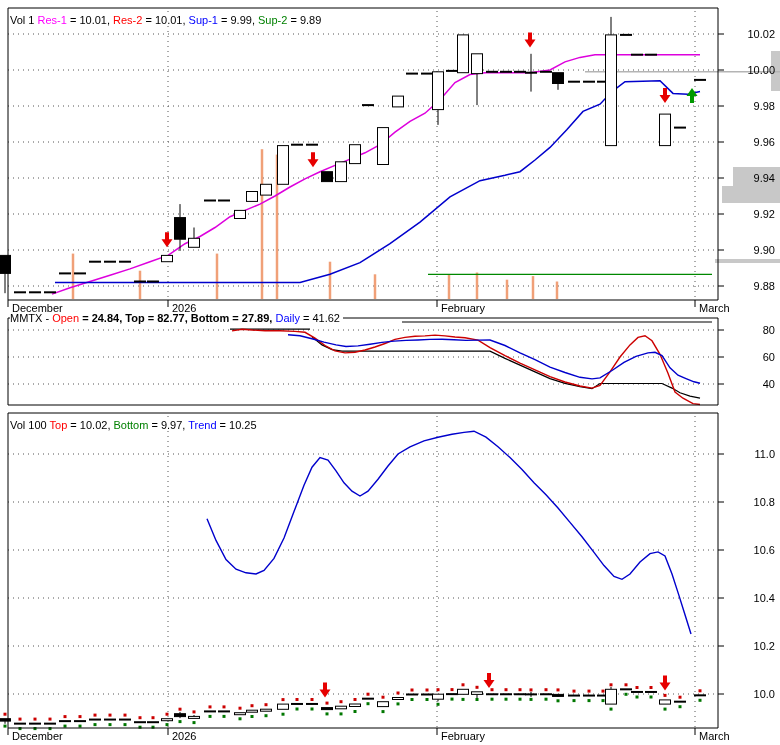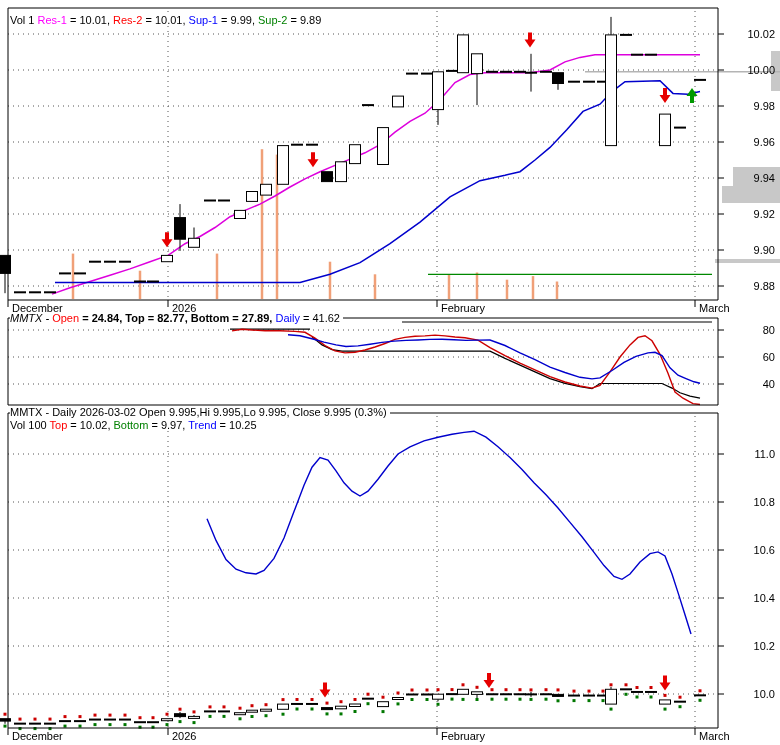--- a/index.html
+++ b/index.html
@@ -394,16 +394,15 @@
           <line x1="168" y1="728" x2="168" y2="735" stroke="#000" stroke-width="1"></line>
           <text x="172" y="740" fill="#000" font-size="11px" font-family="&quot;Liberation Sans&quot;,sans-serif" text-anchor="start">2026</text>
           <line x1="437" y1="728" x2="437" y2="735" stroke="#000" stroke-width="1"></line>
           <text x="441" y="740" fill="#000" font-size="11px" font-family="&quot;Liberation Sans&quot;,sans-serif" text-anchor="start">February</text>
           <line x1="695" y1="728" x2="695" y2="735" stroke="#000" stroke-width="1"></line>
           <text x="699" y="740" fill="#000" font-size="11px" font-family="&quot;Liberation Sans&quot;,sans-serif" text-anchor="start">March</text>
         </g>
       </g>
     </svg>
   <div class="hdr" style="top:14px" id="leg0"><span style="color: rgb(0, 0, 0);">Vol 1 </span><span style="color: rgb(255, 0, 255);">Res-1</span><span style="color: rgb(0, 0, 0);"> = 10.01, </span><span style="color: rgb(255, 0, 0);">Res-2</span><span style="color: rgb(0, 0, 0);"> = 10.01, </span><span style="color: rgb(0, 0, 255);">Sup-1</span><span style="color: rgb(0, 0, 0);"> = 9.99, </span><span style="color: rgb(0, 128, 0);">Sup-2</span><span style="color: rgb(0, 0, 0);"> = 9.89</span></div>
-  <div class="hdr" style="top:312px" id="leg1"><span style="color: rgb(0, 0, 0); font-style: italic;">MMTX - </span><span style="color: rgb(255, 0, 0);">Open</span><span style="color: rgb(0, 0, 0); font-weight: bold;"> = 24.84, Top = 82.77, Bottom = 27.89, </span><span style="color: rgb(0, 0, 255);">Daily</span><span style="color: rgb(0, 0, 0);"> = 41.62</span></div>
-  <div class="hdr" style="top:406px">MMTX - Daily 2026-03-02 Open 9.995,Hi 9.995,Lo 9.995, Close 9.995 (0.3%)</div>
+  <div class="hdr" style="top:312px" id="leg1"><span style="color: rgb(0, 0, 0);">MMTX - </span><span style="color: rgb(255, 0, 0);">Open</span><span style="color: rgb(0, 0, 0); font-weight: bold;"> = 24.84, Top = 82.77, Bottom = 27.89, </span><span style="color: rgb(0, 0, 255);">Daily</span><span style="color: rgb(0, 0, 0);"> = 41.62</span></div>
   <div class="hdr" style="top:419px" id="leg2"><span style="color: rgb(0, 0, 0);">Vol 100 </span><span style="color: rgb(255, 0, 0);">Top</span><span style="color: rgb(0, 0, 0);"> = 10.02, </span><span style="color: rgb(0, 128, 0);">Bottom</span><span style="color: rgb(0, 0, 0);"> = 9.97, </span><span style="color: rgb(0, 0, 255);">Trend</span><span style="color: rgb(0, 0, 0);"> = 10.25</span></div>
 </div>
 
 </body></html>

